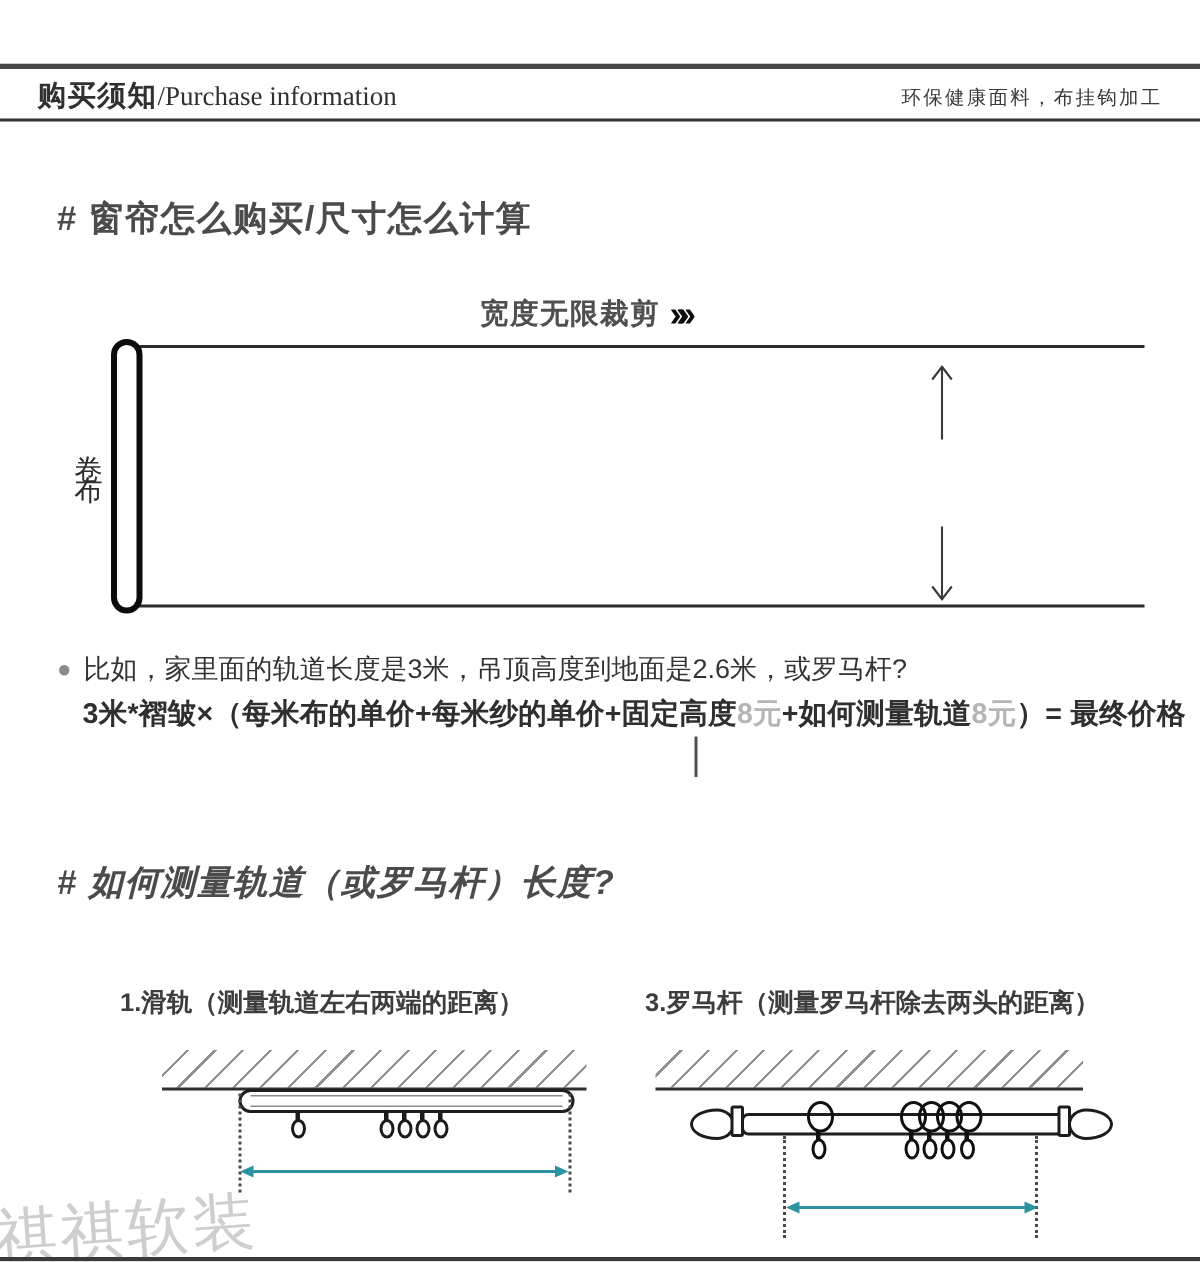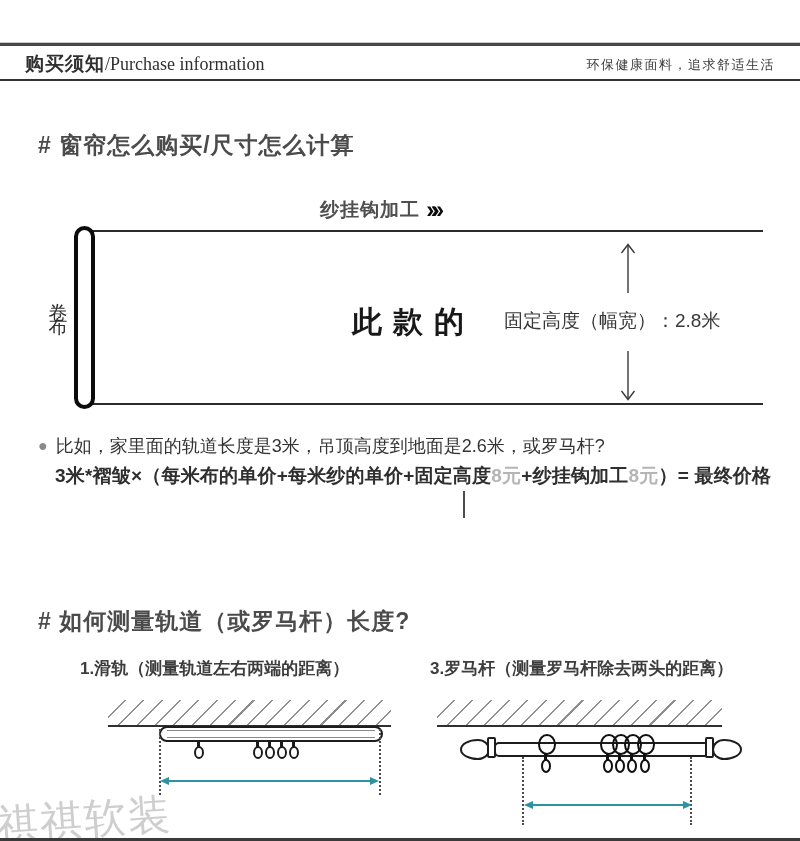--- a/index.html
+++ b/index.html
@@ -14,21 +14,21 @@
     font-family:Liberation Serif, serif;font-size:18px;white-space:nowrap;}
   .hdr-left .zh{font-weight:700;font-size:19px;letter-spacing:1px;}
   .hdr-left .en{font-size:18px;}
   .hdr-right{position:absolute;right:25px;top:56px;color:#3a3a3a;font-size:13px;
     letter-spacing:1.5px;white-space:nowrap;}
 
   
   .sec-title{position:absolute;left:38px;color:#4b4b4b;font-size:23px;font-weight:700;
     letter-spacing:1px;white-space:nowrap;}
   #sec1-title{top:130px;text-align:center;}
-  #sec2-title{top:606px;}
+  #sec2-title{top:573px;font-style:italic;}
 
   
   .width-label{position:absolute;left:320px;top:196px;color:#4f4f4f;font-size:19px;
     font-weight:600;letter-spacing:1px;white-space:nowrap;}
   .width-label .chev{font-weight:900;color:#0c0c0c;font-size:24px;vertical-align:-2px;letter-spacing:-2px;}
   .d1-line{position:absolute;height:0;border-top:2px solid #2b2b2b;}
   #d1-top{left:90px;top:230px;width:673px;}
   #d1-bot{left:90px;top:403px;width:673px;}
   .roll{position:absolute;left:74px;top:226px;width:13px;height:175px;background:#fff;
     border:4px solid #0b0b0b;border-radius:11px;}
@@ -113,49 +113,47 @@
 </style>
 </head>
 <body>
 
 <div id="stage">
 
   <div class="rule-top"></div>
   <div class="hdr-left">
     <span class="zh">购买须知</span><span class="en">/Purchase information</span>
   </div>
-  <div class="hdr-right">环保健康面料，追求舒适生活</div>
+  <div class="hdr-right">环保健康面料，布挂钩加工</div>
   <div class="rule-bottom"></div>
 
   <div id="sec1-title" class="sec-title"># 窗帘怎么购买/尺寸怎么计算</div>
 
   <div class="width-label">
-    <span>纱挂钩加工</span>
+    <span>宽度无限裁剪</span>
     <span class="chev"><span>»</span><span style="margin-left:-7px;">»</span></span>
   </div>
   <div id="d1-top" class="d1-line"></div>
   <div id="d1-bot" class="d1-line"></div>
   <div class="roll"></div>
   <div class="roll-label">卷布</div>
-  <div class="product-label">此款的</div>
-  <div class="height-label">固定高度（幅宽）：2.8米</div>
   <svg class="v-arrow" width="22" height="172" viewBox="0 0 22 172">
     <g stroke="#3a3a3a" stroke-width="1.4" fill="none">
       <path d="M11 9 L11 57"></path>
       <path d="M4.5 17 L11 8.5 L17.5 17"></path>
       <path d="M11 115 L11 163"></path>
       <path d="M4.5 155 L11 163.5 L17.5 155"></path>
     </g>
   </svg>
 
   <div class="example">
     <span class="dot">●</span><span>比如，家里面的轨道长度是3米，吊顶高度到地面是2.6米，或罗马杆?</span>
   </div>
   <div class="formula">
-    <span>3米*褶皱×（每米布的单价+每米纱的单价+固定高度</span><span class="fee">8元</span><span>+纱挂钩加工</span><span class="fee">8元</span><span>）= 最终价格</span>
+    <span>3米*褶皱×（每米布的单价+每米纱的单价+固定高度</span><span class="fee">8元</span><span>+如何测量轨道</span><span class="fee">8元</span><span>）= 最终价格</span>
   </div>
   <div class="callout-line"></div>
 
   <div id="sec2-title" class="sec-title"># 如何测量轨道（或罗马杆）长度?</div>
 
   <div id="lbl-track" class="diag-label">1.滑轨（测量轨道左右两端的距离）</div>
   <div id="lbl-rod" class="diag-label">3.罗马杆（测量罗马杆除去两头的距离）</div>
 
   <div id="ceil-l" class="ceiling"></div>
   <div class="track">

